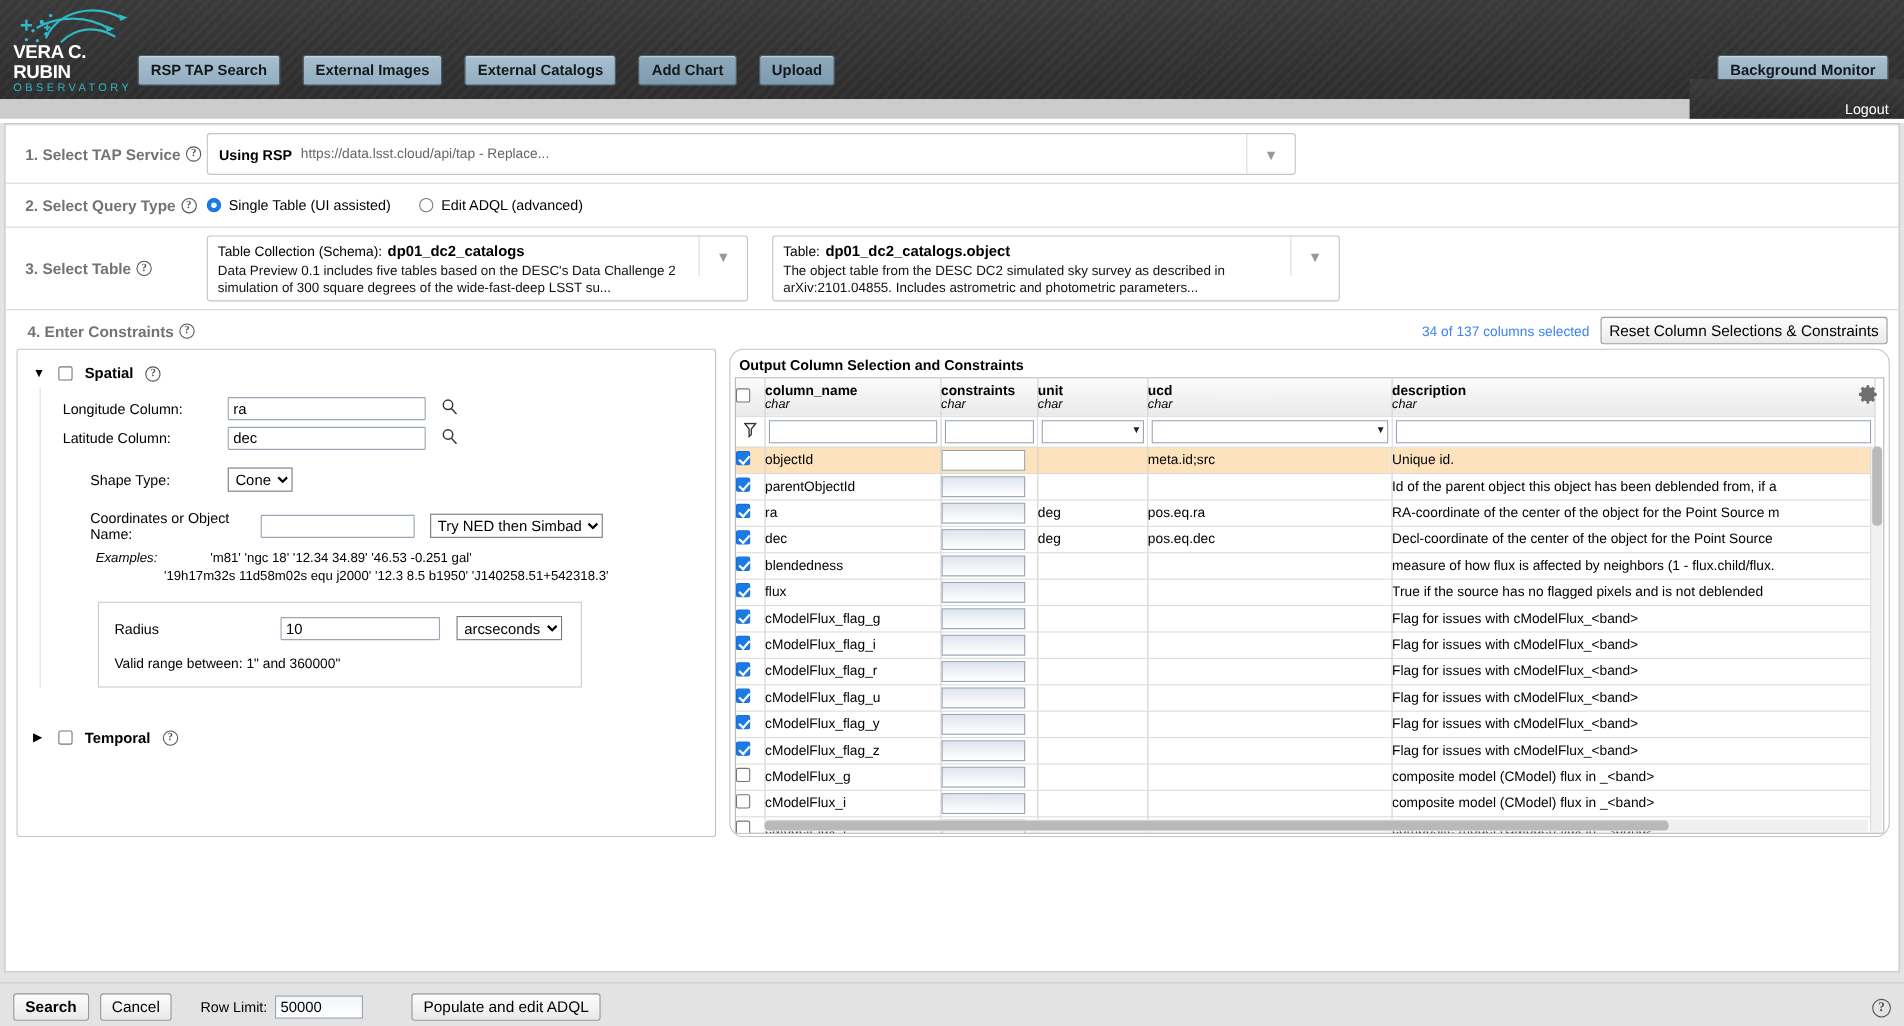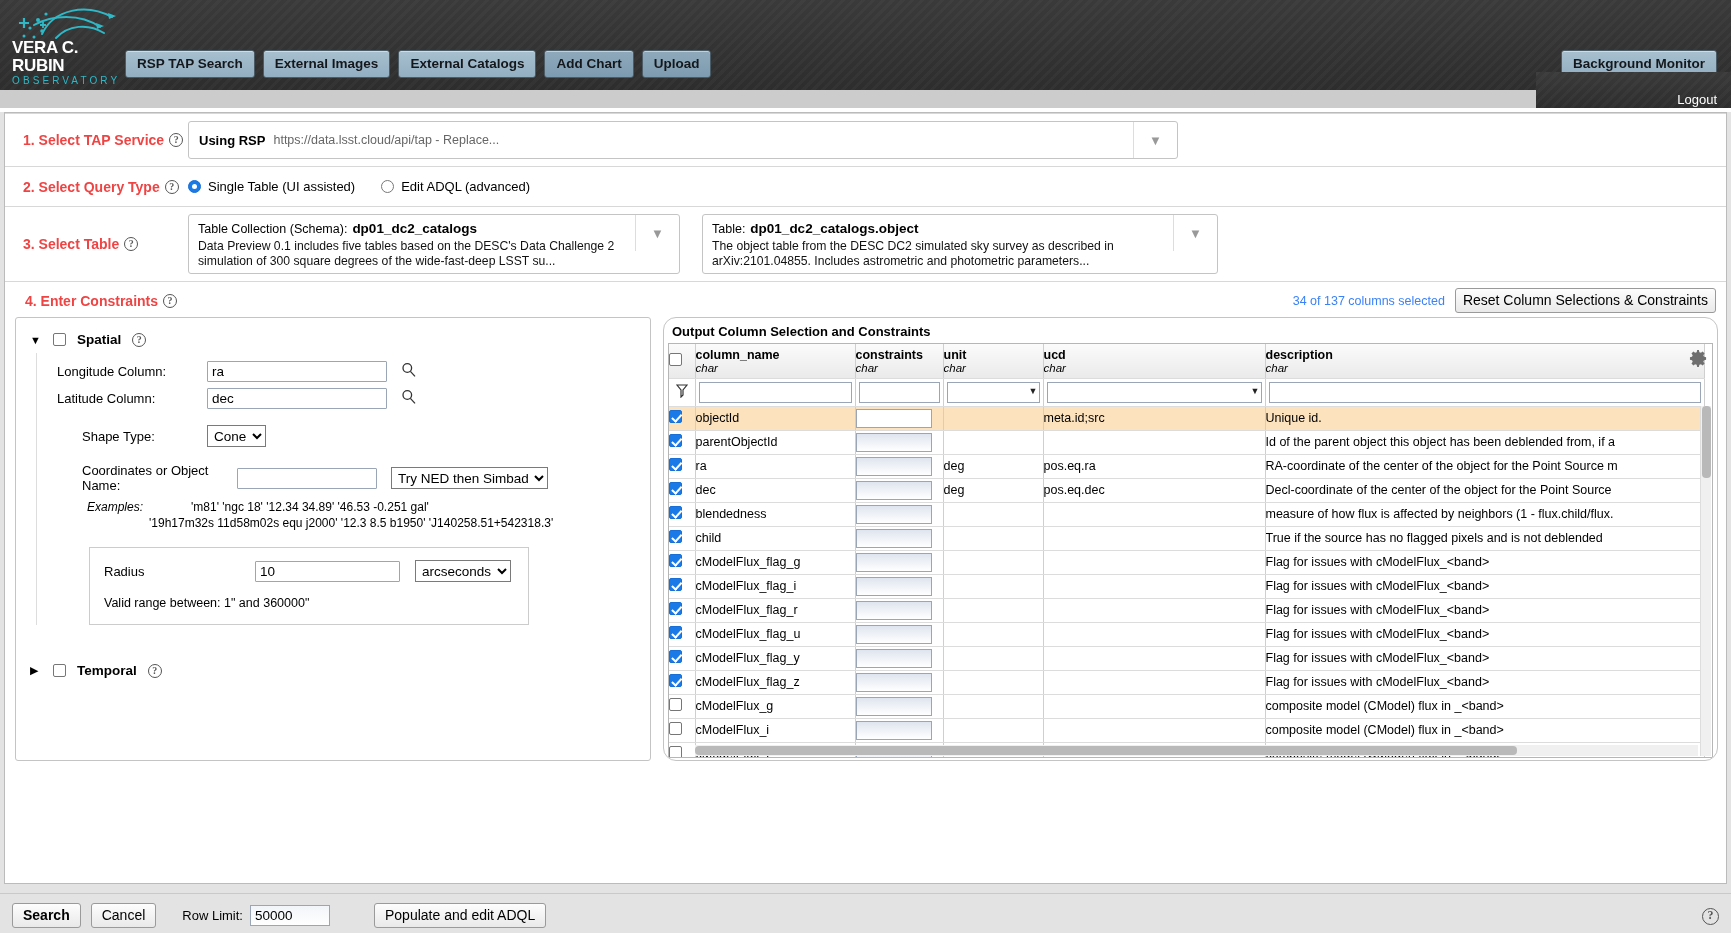--- a/index.html
+++ b/index.html
@@ -30,21 +30,21 @@
   .logo-arcs { height:38px; position:relative; }
   .logo-text1 {
     color:#ffffff; font-weight:bold; font-size:17px; letter-spacing:-.3px;
     font-family:"Liberation Sans", sans-serif; line-height:18px;
   }
   .logo-text2 {
     color:#2fb8c6; font-size:10px; letter-spacing:3.1px; line-height:12px;
     font-family:"Liberation Sans", sans-serif;
     text-align:right;
   }
-  .nav-tabs { display:flex; gap:8px; padding-bottom:12px; margin-left:3px; }
+  .nav-tabs { display:flex; gap:20px; padding-bottom:12px; margin-left:3px; }
   .tab {
     background:linear-gradient(#a8c0cf,#92aec1);
     border:1px solid #4c5c66;
     border-radius:3px;
     color:#14181c;
     font-weight:bold;
     font-size:13.5px;
     padding:5px 11px 6px;
     line-height:15px;
     cursor:pointer;
@@ -85,21 +85,21 @@
     font-size:20px; font-weight:bold; margin:10px 0 8px 10px;
   }
 
   .section-row {
     border-top:1px solid #d8d8d8;
     display:flex; align-items:center;
     padding:7px 8px;
     min-height:40px;
   }
   .sec-label {
-    color:#ef4444; font-weight:bold; font-size:14px;
+    color:#737373; font-weight:bold; font-size:14px;
     width:175px; flex:0 0 auto; padding-left:10px;
     display:flex; align-items:center; gap:5px;
   }
   .help {
     display:inline-block; width:14px; height:14px; border-radius:50%;
     border:1.4px solid #555; color:#555; font-size:10px; line-height:11px;
     text-align:center; font-weight:bold; cursor:pointer; font-family:"Liberation Serif", serif;
   }
   .help::before { content:"?"; }
 
@@ -573,21 +573,21 @@
                 <tr>
                   <td class="cell-check"><span class="cb on"></span></td>
                   <td>blendedness</td>
                   <td><input class="cons-inp" style=""></td>
                   <td></td>
                   <td></td>
                   <td class="desc">measure of how flux is affected by neighbors (1 - flux.child/flux.</td>
                 </tr>
                 <tr>
                   <td class="cell-check"><span class="cb on"></span></td>
-                  <td>child</td>
+                  <td>flux</td>
                   <td><input class="cons-inp" style=""></td>
                   <td></td>
                   <td></td>
                   <td class="desc">True if the source has no flagged pixels and is not deblended</td>
                 </tr>
                 <tr>
                   <td class="cell-check"><span class="cb on"></span></td>
                   <td>cModelFlux_flag_g</td>
                   <td><input class="cons-inp" style=""></td>
                   <td></td>

